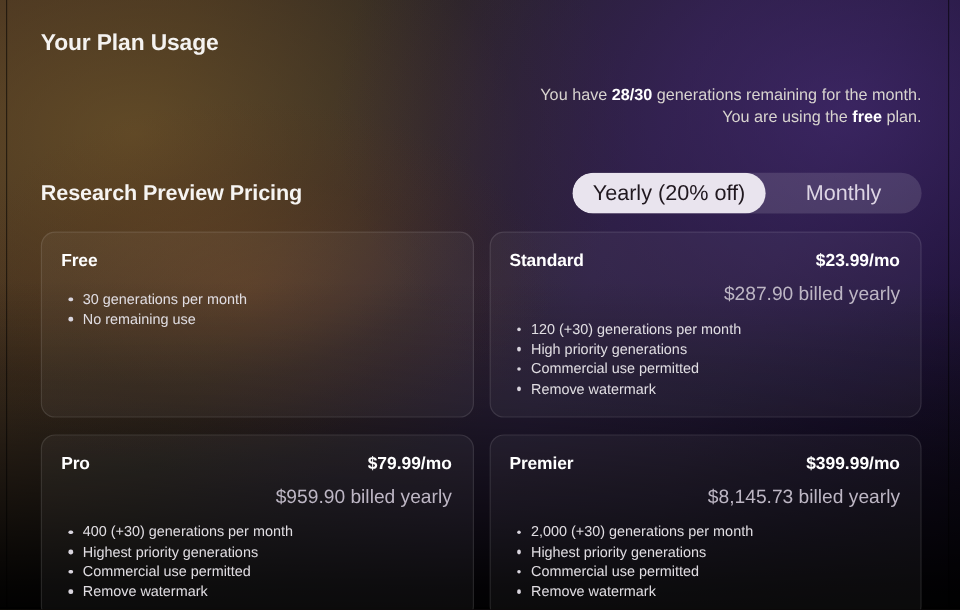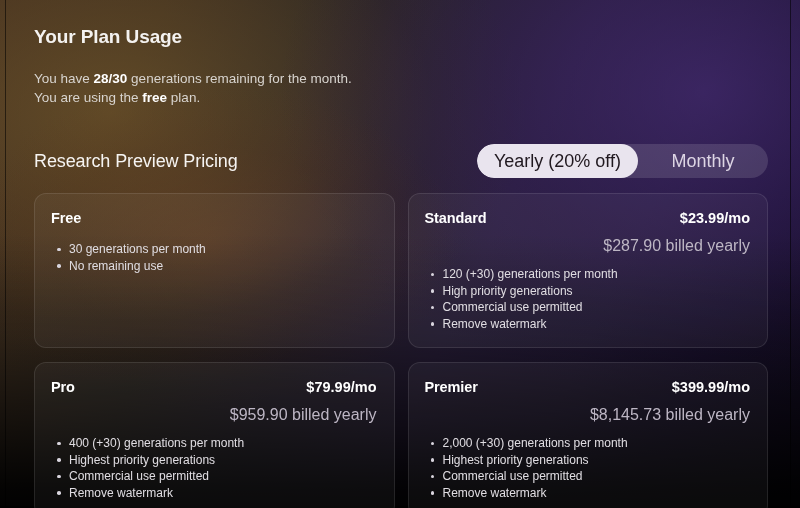--- a/index.html
+++ b/index.html
@@ -111,37 +111,38 @@
     color: #f4f2f0;
     letter-spacing: -0.1px;
     margin-top: 6px;
   }
 
   .usage-lines {
     margin-top: 21px;
     font-size: 13.5px;
     line-height: 19px;
     color: #d8d4cf;
+    text-align: right;
   }
   .usage-lines b {
     color: #ffffff;
     font-weight: bold;
   }
 
   .pricing-header {
     margin-top: 37px;
     height: 34px;
     display: flex;
     align-items: center;
     justify-content: space-between;
   }
 
   .pricing-title {
     font-size: 18px;
-    font-weight: normal;
+    font-weight: bold;
     color: #f6f4f2;
     letter-spacing: -0.1px;
   }
 
   
   .billing-toggle {
     display: flex;
     align-items: center;
     background: rgba(255, 255, 255, 0.13);
     border-radius: 17px;

